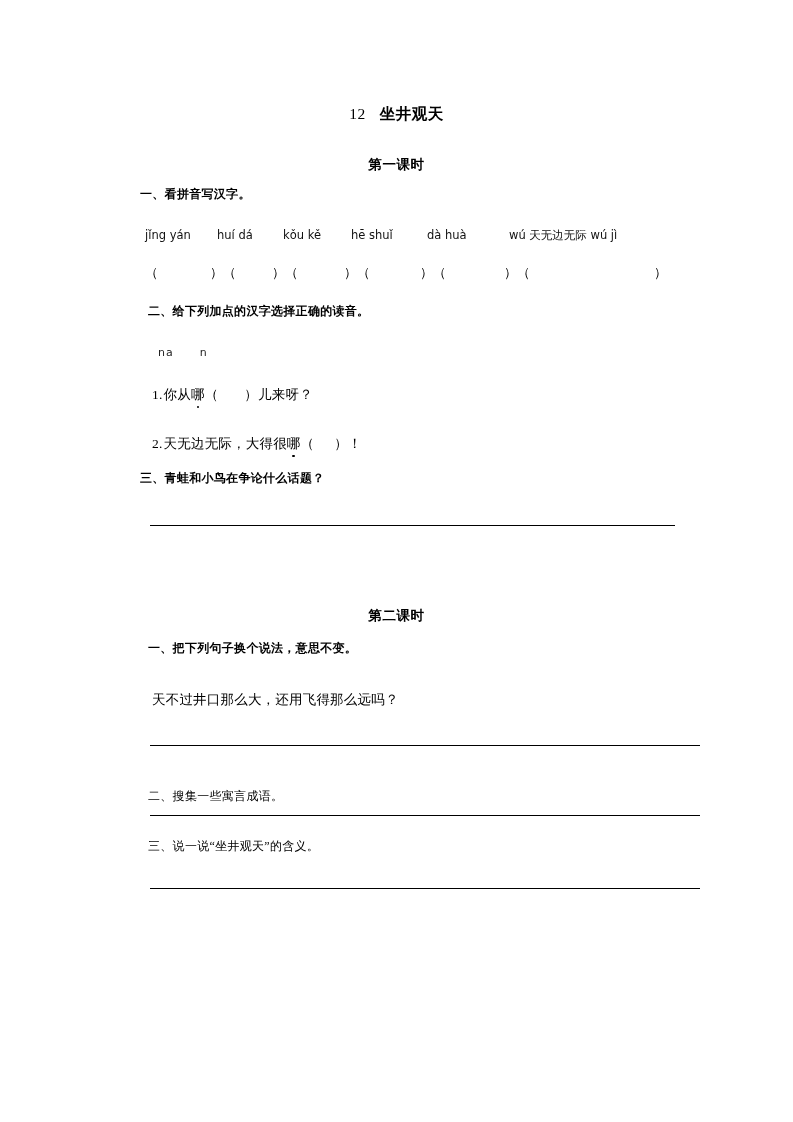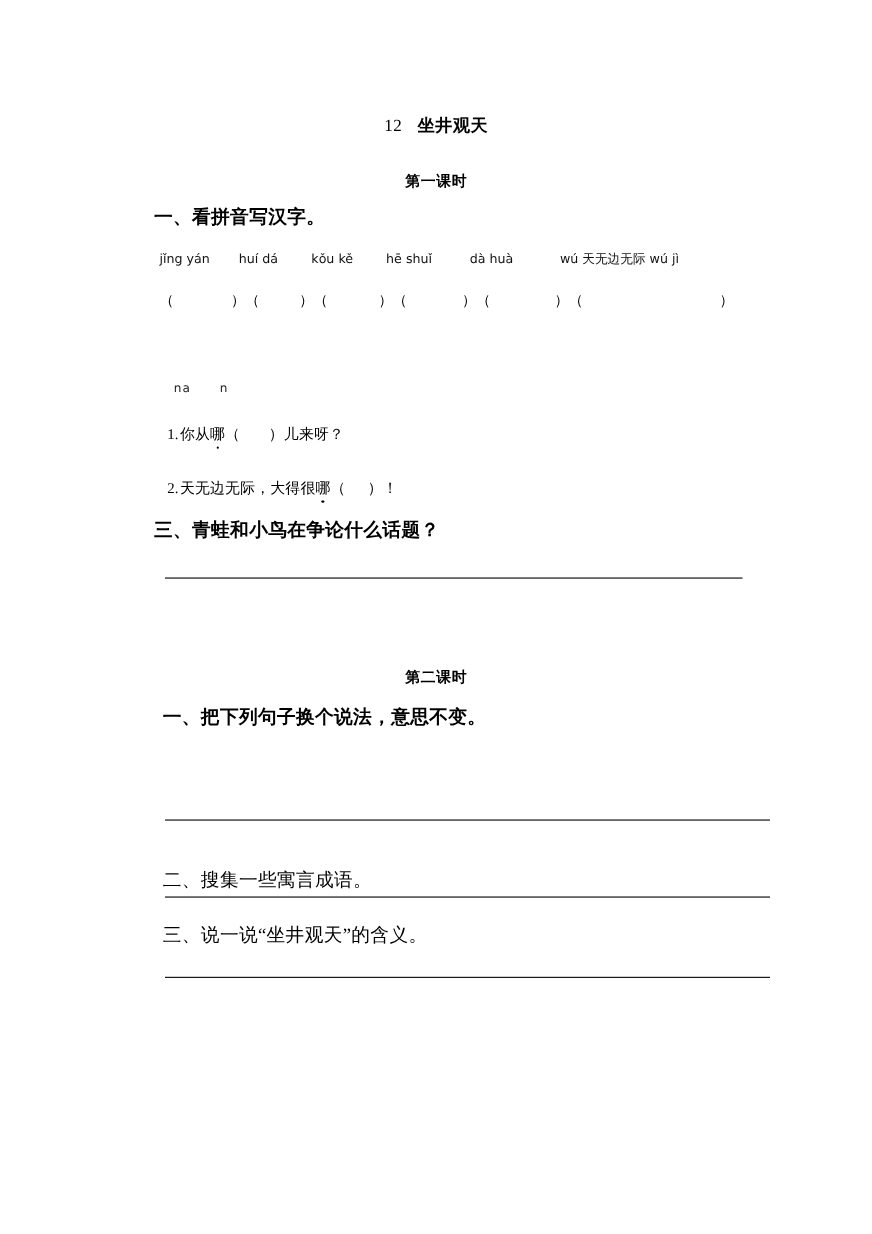--- a/index.html
+++ b/index.html
@@ -46,21 +46,21 @@
     font-size: 13.5px;
     font-weight: bold;
     letter-spacing: 0.6px;
   }
   #lesson-1-heading { top: 144px; margin-top: 12px; }
   #lesson-2-heading { top: 607px; }
 
   
   .section-heading {
     position: absolute;
-    font-size: 17px;
+    font-size: 12px;
     font-weight: bold;
     letter-spacing: 0.3px;
     white-space: nowrap;
     text-align: center;
   }
   .section-heading.plain {
     font-weight: normal;
   }
 
   
@@ -168,20 +168,21 @@
   <div class="section-heading" style="left:140px; top:186px;">一、看拼音写汉字。</div>
 
   <div class="pinyin-row">
     <span class="pg" style="width:72px;">jǐng yán</span><span class="pg" style="width:66px;">huí dá</span><span class="pg" style="width:68px;">kǒu kě</span><span class="pg" style="width:76px;">hē shuǐ</span><span class="pg" style="width:82px;">dà huà</span><span class="pg">wú 天无边无际 wú jì</span>
   </div>
 
   <div class="bracket-row">
     <span class="bk" style="width:78px;"><span class="lp">（</span><span class="rp">）</span></span><span class="bk" style="width:62px;"><span class="lp">（</span><span class="rp">）</span></span><span class="bk" style="width:72px;"><span class="lp">（</span><span class="rp">）</span></span><span class="bk" style="width:76px;"><span class="lp">（</span><span class="rp">）</span></span><span class="bk" style="width:84px;"><span class="lp">（</span><span class="rp">）</span></span><span class="bk" style="width:150px;"><span class="lp">（</span><span class="rp">）</span></span>
   </div>
 
+  <div class="section-heading" style="left:148px; top:303px;">二、给下列加点的汉字选择正确的读音。</div>
 
   <div class="tone-hint">
     <span>na</span><span>n</span>
   </div>
 
   <div class="q-line" style="left:152px; top:386px;">
     <span class="qn">1.</span><span>你从</span><span class="dotted">哪</span><span class="blank-paren"><span>（</span><span class="gap" style="width:26px;"></span><span>）</span></span><span>儿来呀？</span>
   </div>
 
   <div class="q-line" style="left:152px; top:435px;">
@@ -189,20 +190,21 @@
   </div>
 
   <div class="section-heading" style="left:140px; top:470px;">三、青蛙和小鸟在争论什么话题？</div>
 
   <div class="answer-rule" style="left:150px; top:525px; width:525px;"></div>
 
   <div class="lesson-heading" id="lesson-2-heading">第二课时</div>
 
   <div class="section-heading" style="left:148px; top:640px;">一、把下列句子换个说法，意思不变。</div>
 
+  <div class="sentence" style="left:152px; top:691px;">天不过井口那么大，还用飞得那么远吗？</div>
 
   <div class="answer-rule" style="left:150px; top:745px; width:550px;"></div>
 
   <div class="section-heading plain" style="left:148px; top:788px;">二、搜集一些寓言成语。</div>
 
   <div class="answer-rule" style="left:150px; top:815px; width:550px;"></div>
 
   <div class="section-heading plain" style="left:148px; top:838px;">三、说一说“坐井观天”的含义。</div>
 
   <div class="answer-rule" style="left:150px; top:888px; width:550px;"></div>

